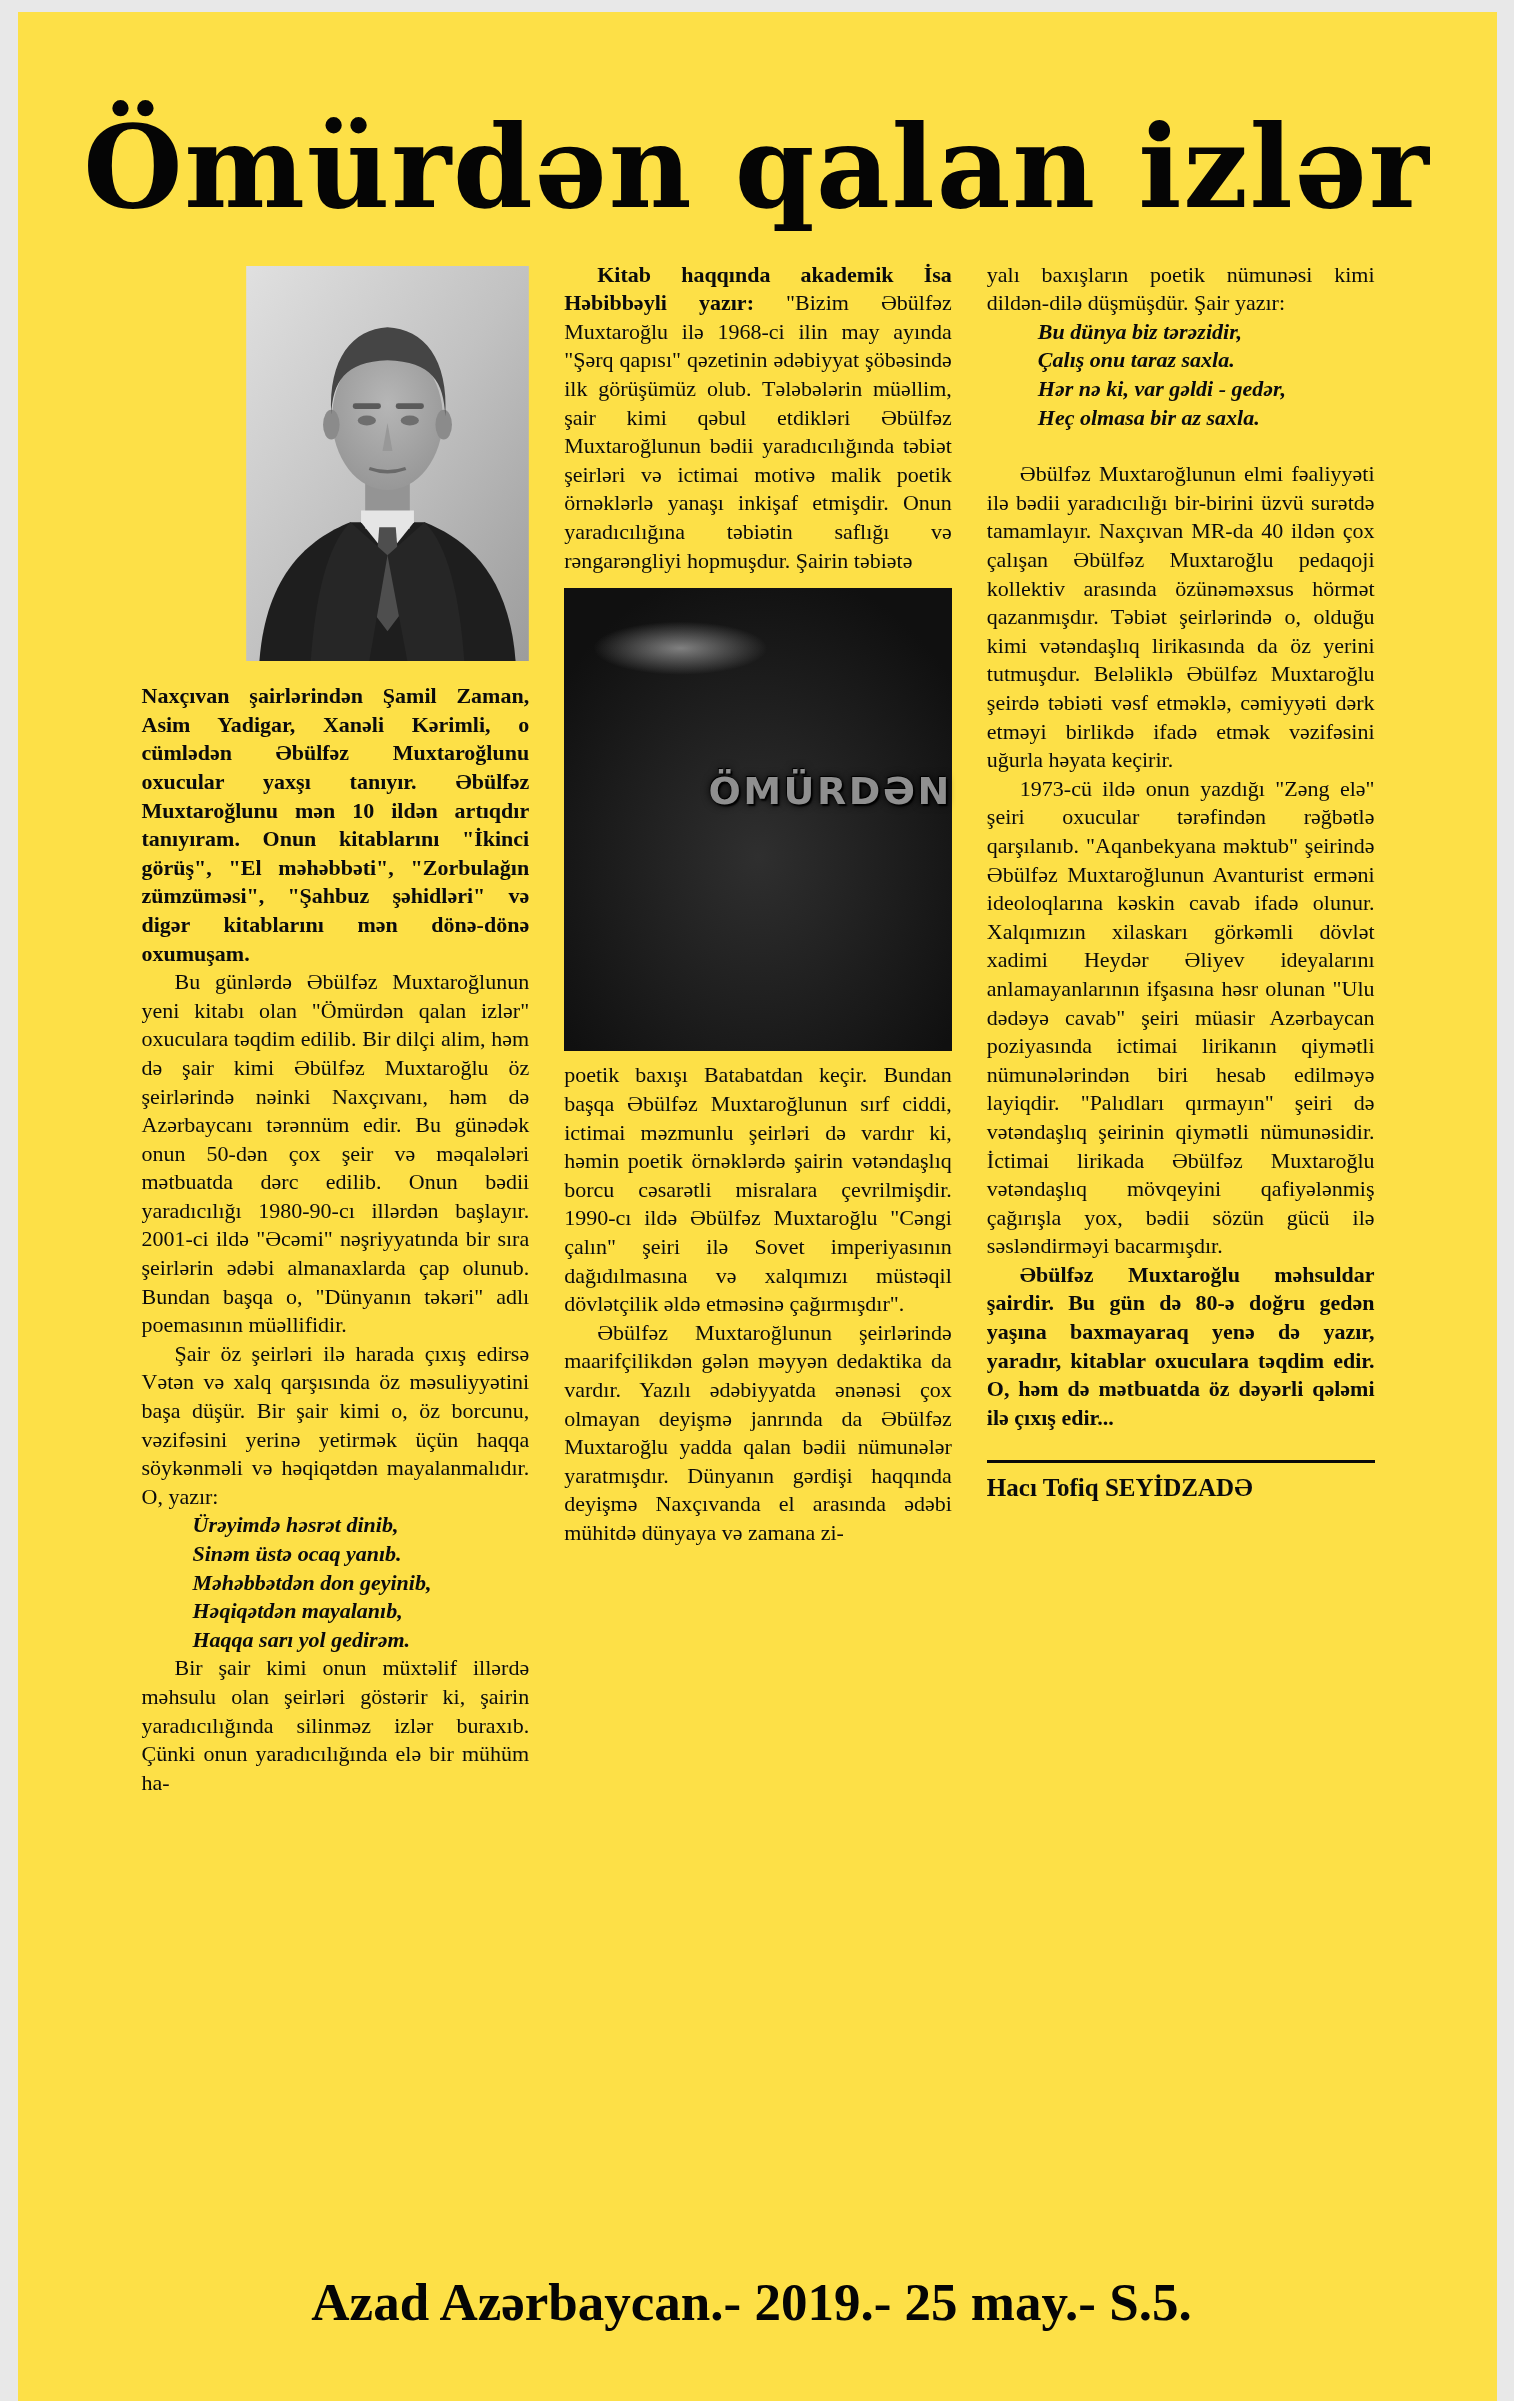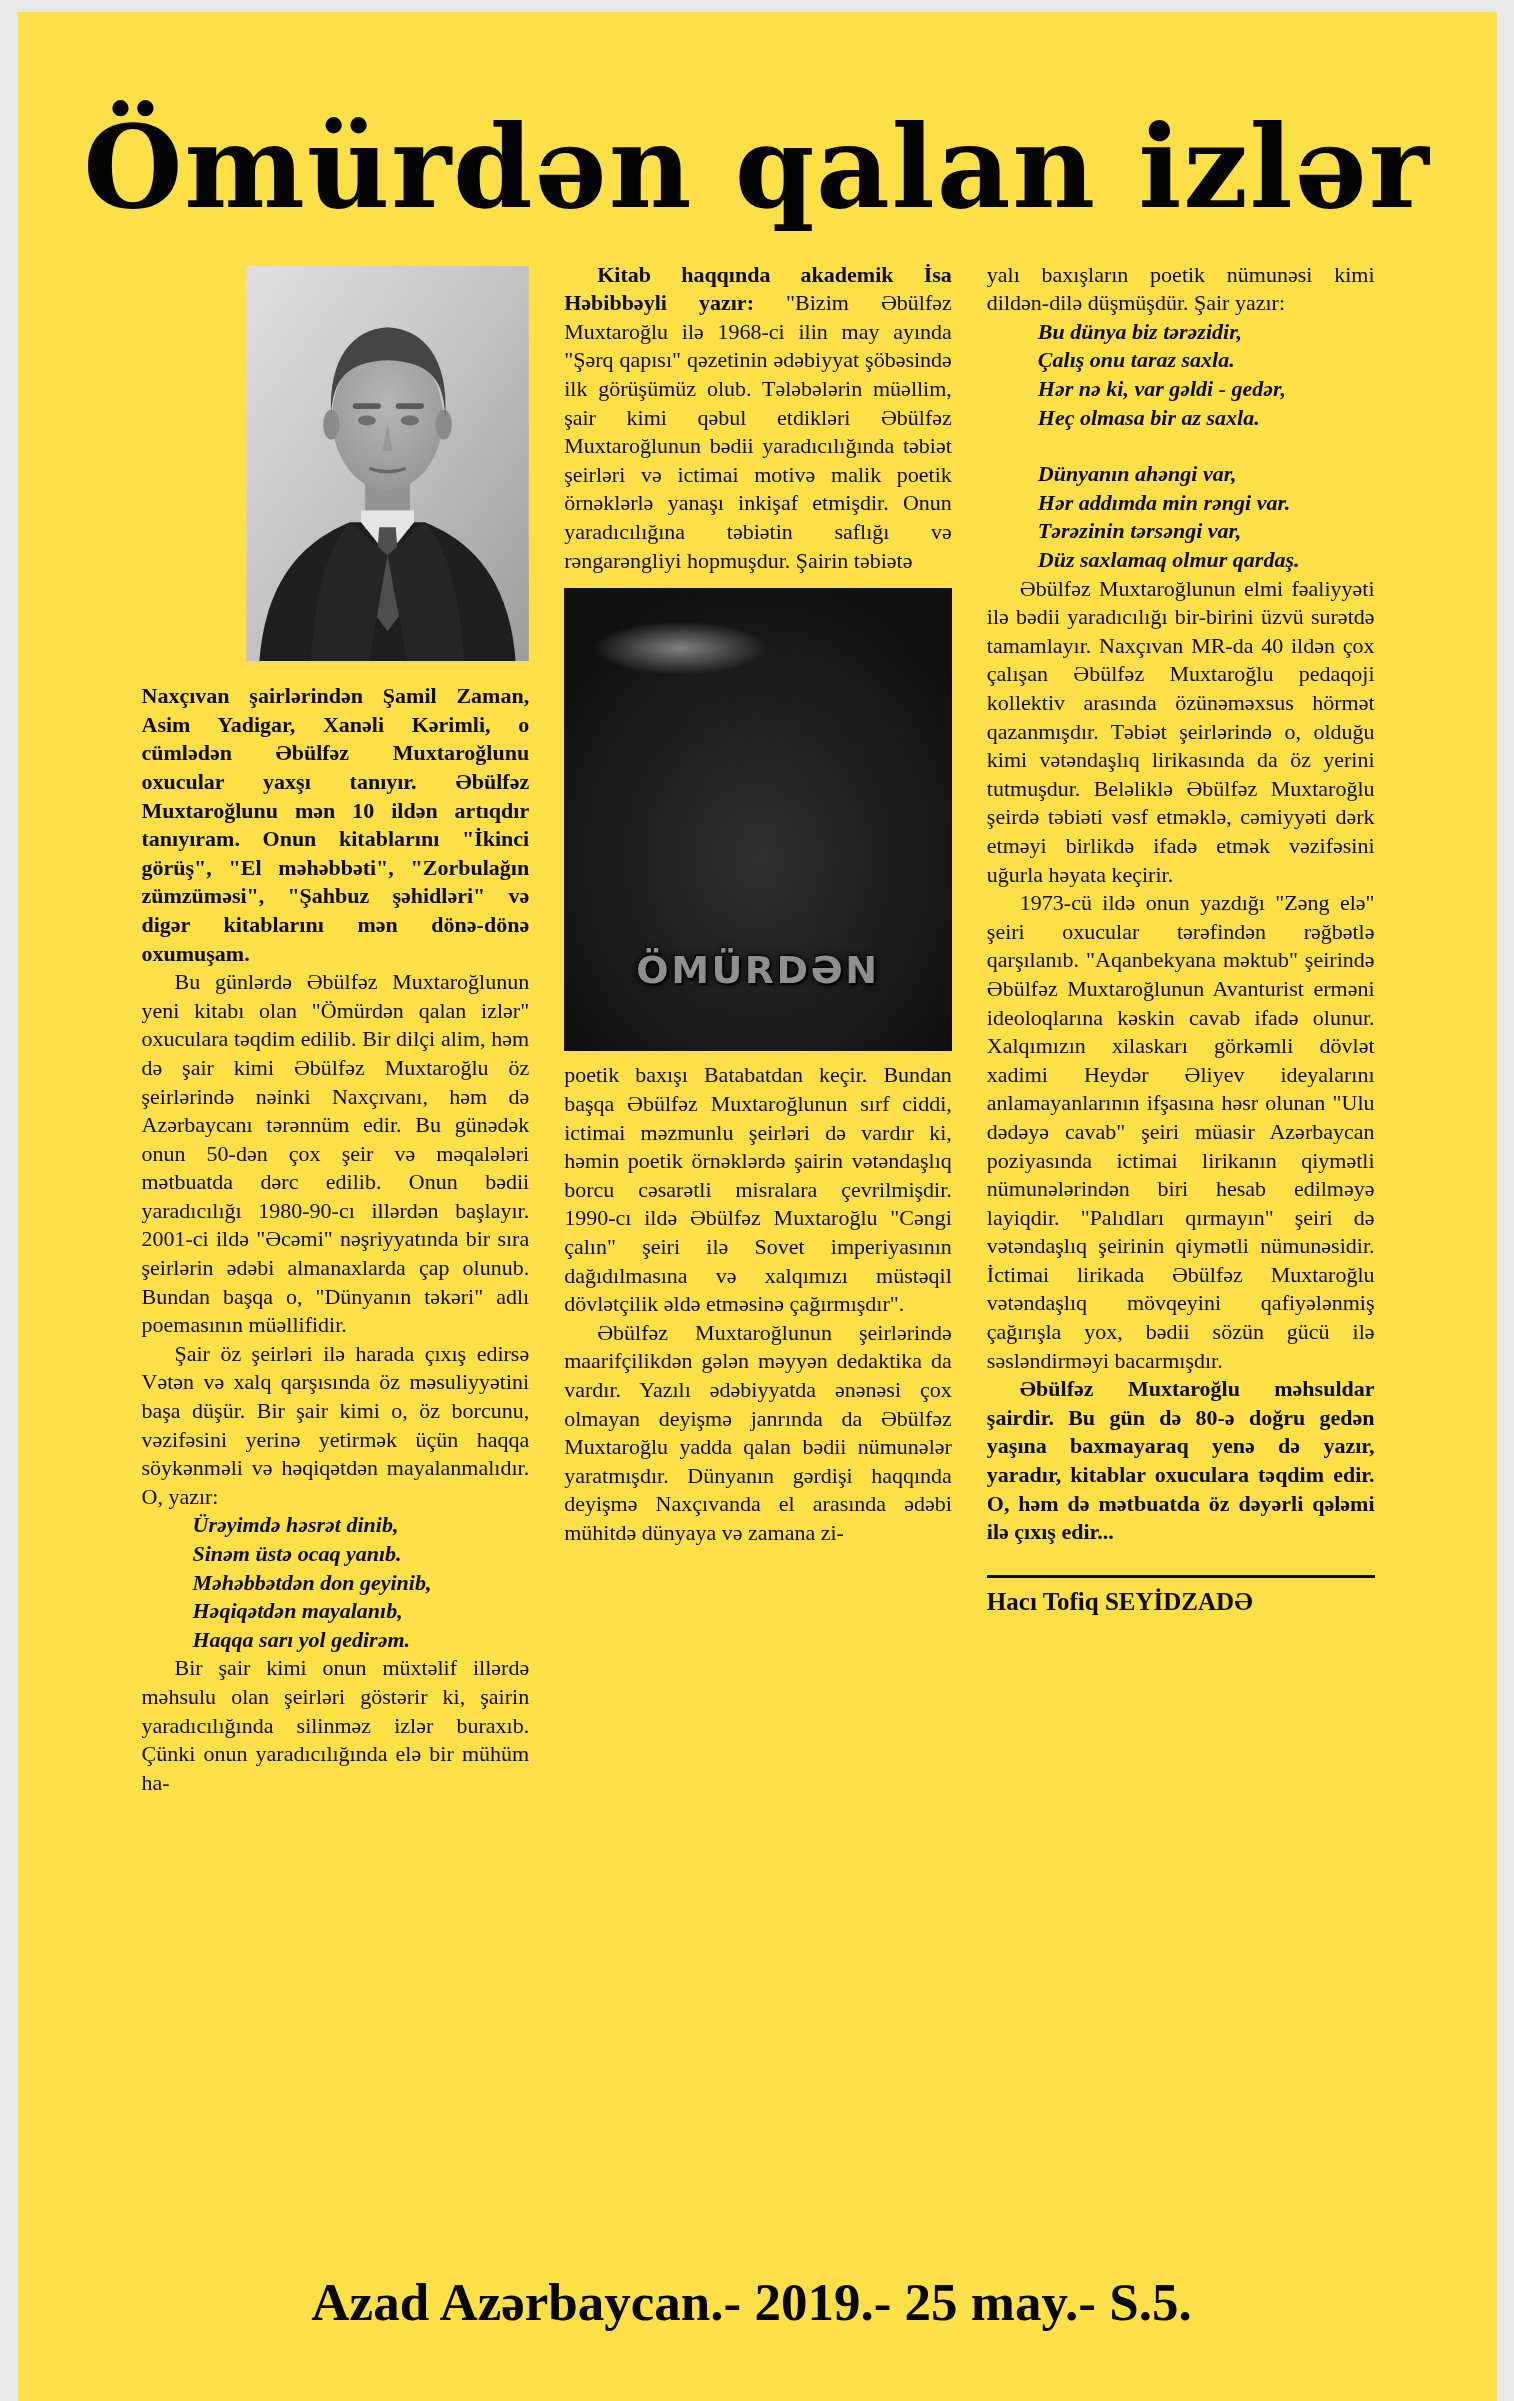--- a/index.html
+++ b/index.html
@@ -22,21 +22,21 @@
   .col p { margin: 0; text-indent: 33px; }
   .col p.noindent { text-indent: 0; }
   .lead { font-weight: 700; }
   .photo-wrap { width: 283px; height: 395px; margin: 5px 0 21.5px auto; overflow: hidden; }
   .photo-wrap svg { display: block; }
   .verse { font-weight: 700; font-style: italic; margin-left: 51px; }
   .verse .vline { text-indent: 0; }
   .stanza-gap { height: 28px; }
   .book-cover {
     width: 100%; height: 463px; margin: 13.2px 0 10px;
-    display: flex; flex-direction: column; justify-content: flex-end; align-items: center;
+    display: flex; flex-direction: row; justify-content: flex-end; align-items: center;
     padding-bottom: 56px; row-gap: 11.6px;
     background:
       radial-gradient(ellipse 124px 38px at 30% 13%, rgba(215,215,215,0.55), rgba(215,215,215,0) 70%),
       radial-gradient(ellipse 298px 356px at 50% 58%, #2f2f2f, #101010 82%),
       #0e0e0e;
   }
   .bc-line {
     font-family: "DejaVu Sans", sans-serif; font-weight: 700; font-size: 38px;
     letter-spacing: 2.5px; color: #8f8f8f;
     text-shadow: 0 0 8.3px rgba(0,0,0,0.95), 1.7px 1.7px 1.7px #000, -0.8px -0.8px 0.8px #000;
@@ -115,26 +115,20 @@
 
     <div class="col">
       <p class="noindent">yalı baxışların poetik nümunəsi kimi dildən-dilə düşmüşdür. Şair yazır:</p>
       <div class="verse">
         <div class="vline">Bu dünya biz tərəzidir,</div>
         <div class="vline">Çalış onu taraz saxla.</div>
         <div class="vline">Hər nə ki, var gəldi - gedər,</div>
         <div class="vline">Heç olmasa bir az saxla.</div>
       </div>
       <div class="stanza-gap"></div>
-      <div class="verse">
-        <div class="vline">Dünyanın ahəngi var,</div>
-        <div class="vline">Hər addımda min rəngi var.</div>
-        <div class="vline">Tərəzinin tərsəngi var,</div>
-        <div class="vline">Düz saxlamaq olmur qardaş.</div>
-      </div>
       <p>Əbülfəz Muxtaroğlunun elmi fəaliyyəti ilə bədii yaradıcılığı bir-birini üzvü surətdə tamamlayır. Naxçıvan MR-da 40 ildən çox çalışan Əbülfəz Muxtaroğlu pedaqoji kollektiv arasında özünəməxsus hörmət qazanmışdır. Təbiət şeirlərində o, olduğu kimi vətəndaşlıq lirikasında da öz yerini tutmuşdur. Beləliklə Əbülfəz Muxtaroğlu şeirdə təbiəti vəsf etməklə, cəmiyyəti dərk etməyi birlikdə ifadə etmək vəzifəsini uğurla həyata keçirir.</p>
       <p>1973-cü ildə onun yazdığı "Zəng elə" şeiri oxucular tərəfindən rəğbətlə qarşılanıb. "Aqanbekyana məktub" şeirində Əbülfəz Muxtaroğlunun Avanturist erməni ideoloqlarına kəskin cavab ifadə olunur. Xalqımızın xilaskarı görkəmli dövlət xadimi Heydər Əliyev ideyalarını anlamayanlarının ifşasına həsr olunan "Ulu dədəyə cavab" şeiri müasir Azərbaycan poziyasında ictimai lirikanın qiymətli nümunələrindən biri hesab edilməyə layiqdir. "Palıdları qırmayın" şeiri də vətəndaşlıq şeirinin qiymətli nümunəsidir. İctimai lirikada Əbülfəz Muxtaroğlu vətəndaşlıq mövqeyini qafiyələnmiş çağırışla yox, bədii sözün gücü ilə səsləndirməyi bacarmışdır.</p>
       <p class="lead">Əbülfəz Muxtaroğlu məhsuldar şairdir. Bu gün də 80-ə doğru gedən yaşına baxmayaraq yenə də yazır, yaradır, kitablar oxuculara təqdim edir. O, həm də mətbuatda öz dəyərli qələmi ilə çıxış edir...</p>
       <div class="signature-block">
         <div class="sig-rule"></div>
         <div class="signature">Hacı Tofiq SEYİDZADƏ</div>
       </div>
     </div>
 
   </div>

